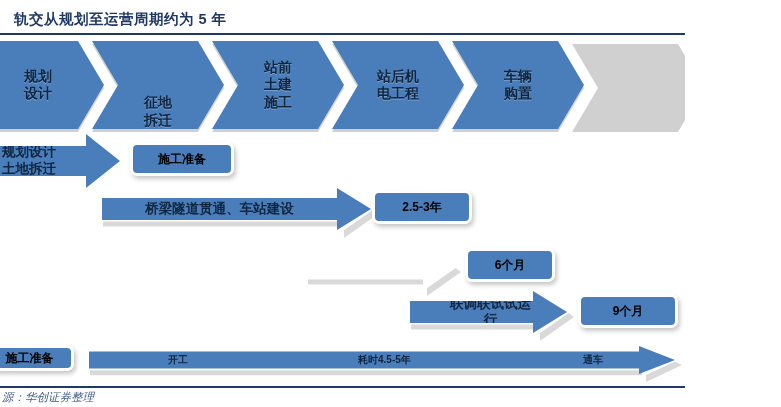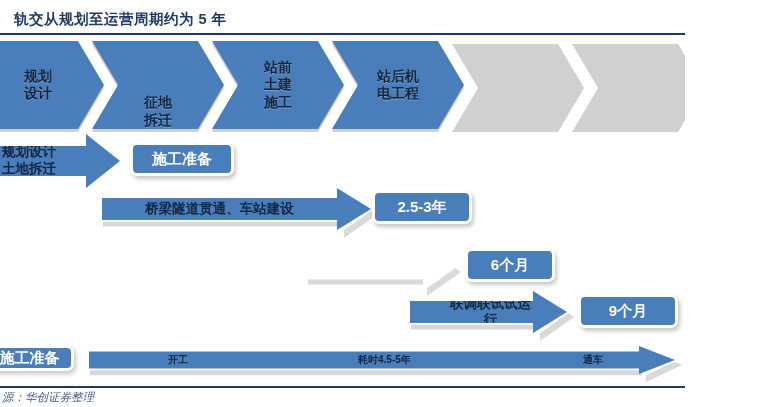--- a/index.html
+++ b/index.html
@@ -94,21 +94,21 @@
   .pill{
     position:absolute;left:0;top:0;
     background:#4A7EBB;
     border:3px solid #ffffff;
     border-radius:7px;
     box-sizing:border-box;
     display:flex;align-items:center;justify-content:center;
     box-shadow:2px 3px 4px rgba(0,0,0,.22);
   }
   .pill-label{
-    color:#ffffff;font-size:15px;font-weight:bold;
+    color:#000000;font-size:12px;font-weight:bold;
     white-space:nowrap;
     text-align:center;
   }
 
   
   .bar-arrow{
     position:absolute;
     background:#4A7EBB;
     -webkit-clip-path:polygon(0 20%, calc(100% - 36px) 20%, calc(100% - 36px) 0, 100% 50%, calc(100% - 36px) 100%, calc(100% - 36px) 80%, 0 80%);
     clip-path:polygon(0 20%, calc(100% - 36px) 20%, calc(100% - 36px) 0, 100% 50%, calc(100% - 36px) 100%, calc(100% - 36px) 80%, 0 80%);
@@ -186,20 +186,24 @@
 施工</span>
     </div>
 
     <div class="chev-shadow" style="left:360px;width:132px;"></div>
     <div class="chev" style="left:360px;width:132px;">
       <span class="chev-label">站后机
 电工程</span>
     </div>
 
     <div class="chev-shadow" style="left:480px;width:132px;"></div>
+    <div class="chev" style="left:480px;width:132px;">
+      <span class="chev-label">车辆
+购置</span>
+    </div>
 
     <div class="chev-shadow" style="left:600px;width:132px;"></div>
 
   </div>
 
   <div class="cut-arrow-outline" style="left:-62px;top:132px;width:184px;height:58px;"></div>
   <div class="cut-arrow" style="left:-60px;top:134px;width:180px;height:54px;">
     <span class="cut-arrow-label" style="padding-left:62px;">规划设计
 土地拆迁</span>
   </div>

